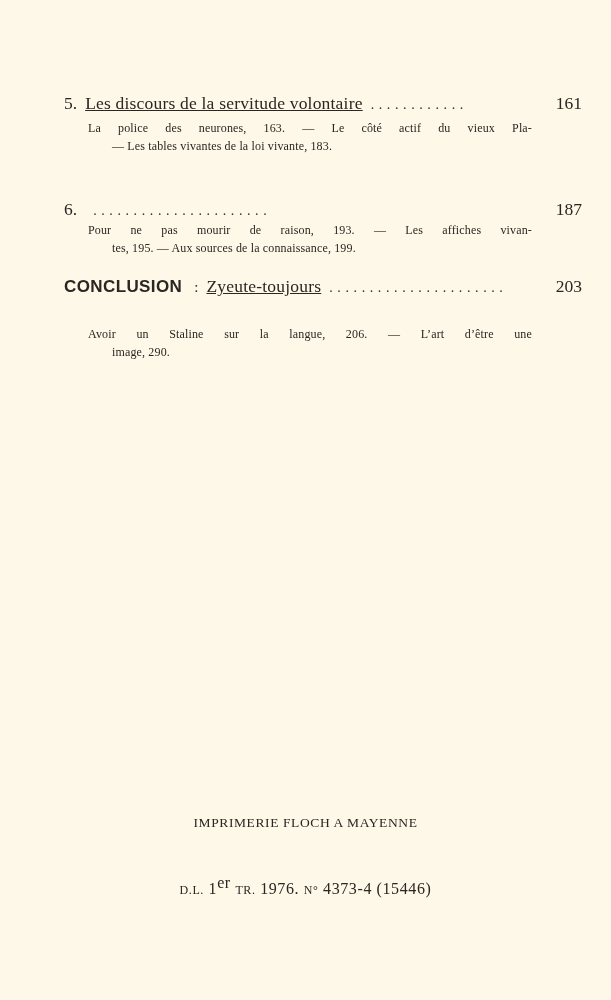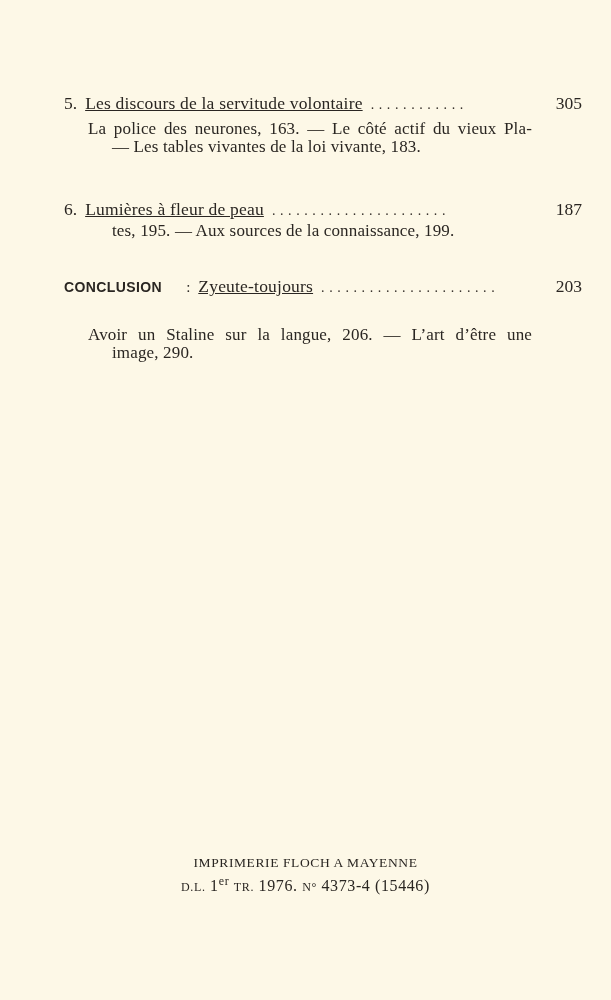--- a/index.html
+++ b/index.html
@@ -18,75 +18,75 @@
     }
     .entry-head .num { margin-right: 8px; }
     .entry-head .title { flex: 0 0 auto; letter-spacing: 0.2px; text-decoration: underline; }
     .entry-head .leader {
       flex: 1 1 auto; overflow: hidden; margin: 0 10px 0 8px;
       letter-spacing: 4.6px; font-size: 14px; color: #3a342e;
     }
     .entry-head .page { flex: 0 0 auto; text-align: right; }
     .conc-label {
       font-family: "Liberation Sans", "DejaVu Sans", sans-serif;
-      font-weight: bold; font-size: 14px; letter-spacing: 0.4px;
-      margin-right: 24px;
+      font-weight: bold; font-size: 17px; letter-spacing: 0.4px;
+      margin-right: 12px;
     }
     .conc-colon { margin-right: 8px; font-size: 15px; }
     .sub {
       position: absolute; left: 88px; width: 444px;
-      font-size: 17px; line-height: 17.6px;
+      font-size: 12px; line-height: 17.6px;
       text-align: justify; letter-spacing: 0.15px;
     }
     .sub .line { display: block; text-align: justify; text-align-last: justify; white-space: nowrap; }
     .sub .line.last { text-align-last: left; margin-left: 24px; }
     .footer {
       position: absolute; left: 0; width: 611px; text-align: center;
       font-size: 13.5px; letter-spacing: 0.6px;
     }
     .footer .caps { font-variant: small-caps; text-align: right; }
-    .footer sup { font-size: 12px; }
+    .footer sup { font-size: 16px; }
   </style>
 </head>
 <body>
 
 <div class="entry-head" style="top:93px;">
   <span class="num">5.</span>
   <span class="title">Les discours de la servitude volontaire</span>
   <span class="leader">............</span>
-  <span class="page">305</span>
+  <span class="page">161</span>
 </div>
 <div class="sub" style="top:120px;">
   <span class="line">La police des neurones, 163. — Le côté actif du vieux Pla-</span>
   <span class="line last">— Les tables vivantes de la loi vivante, 183.</span>
 </div>
 
 <div class="entry-head" style="top:199px;">
   <span class="num">6.</span>
-  <span class="title">Lumières à fleur de peau</span>
   <span class="leader">......................</span>
   <span class="page">187</span>
 </div>
 <div class="sub" style="top:222px;">
+  <span class="line">Pour ne pas mourir de raison, 193. — Les affiches vivan-</span>
   <span class="line last">tes, 195. — Aux sources de la connaissance, 199.</span>
 </div>
 
 <div class="entry-head" style="top:276px;">
   <span class="conc-label">CONCLUSION</span>
   <span class="conc-colon">:</span>
   <span class="title">Zyeute-toujours</span>
   <span class="leader">......................</span>
   <span class="page">203</span>
 </div>
 <div class="sub" style="top:326px;">
   <span class="line">Avoir un Staline sur la langue, 206. — L’art d’être une</span>
   <span class="line last">image, 290.</span>
 </div>
 
-<div class="footer" style="top:855px;">
+<div class="footer" style="top:815px;">
   <span>IMPRIMERIE FLOCH A MAYENNE</span>
 </div>
 <div class="footer" style="top:874px; font-size:16px;">
   <span class="caps" style="font-size:12px;">D.L.</span>
   <span>1</span><sup>er</sup>
   <span class="caps" style="font-size:12px;">TR.</span>
   <span>1976.</span>
   <span class="caps" style="font-size:12px;">N°</span>
   <span>4373-4 (15446)</span>
 </div>

